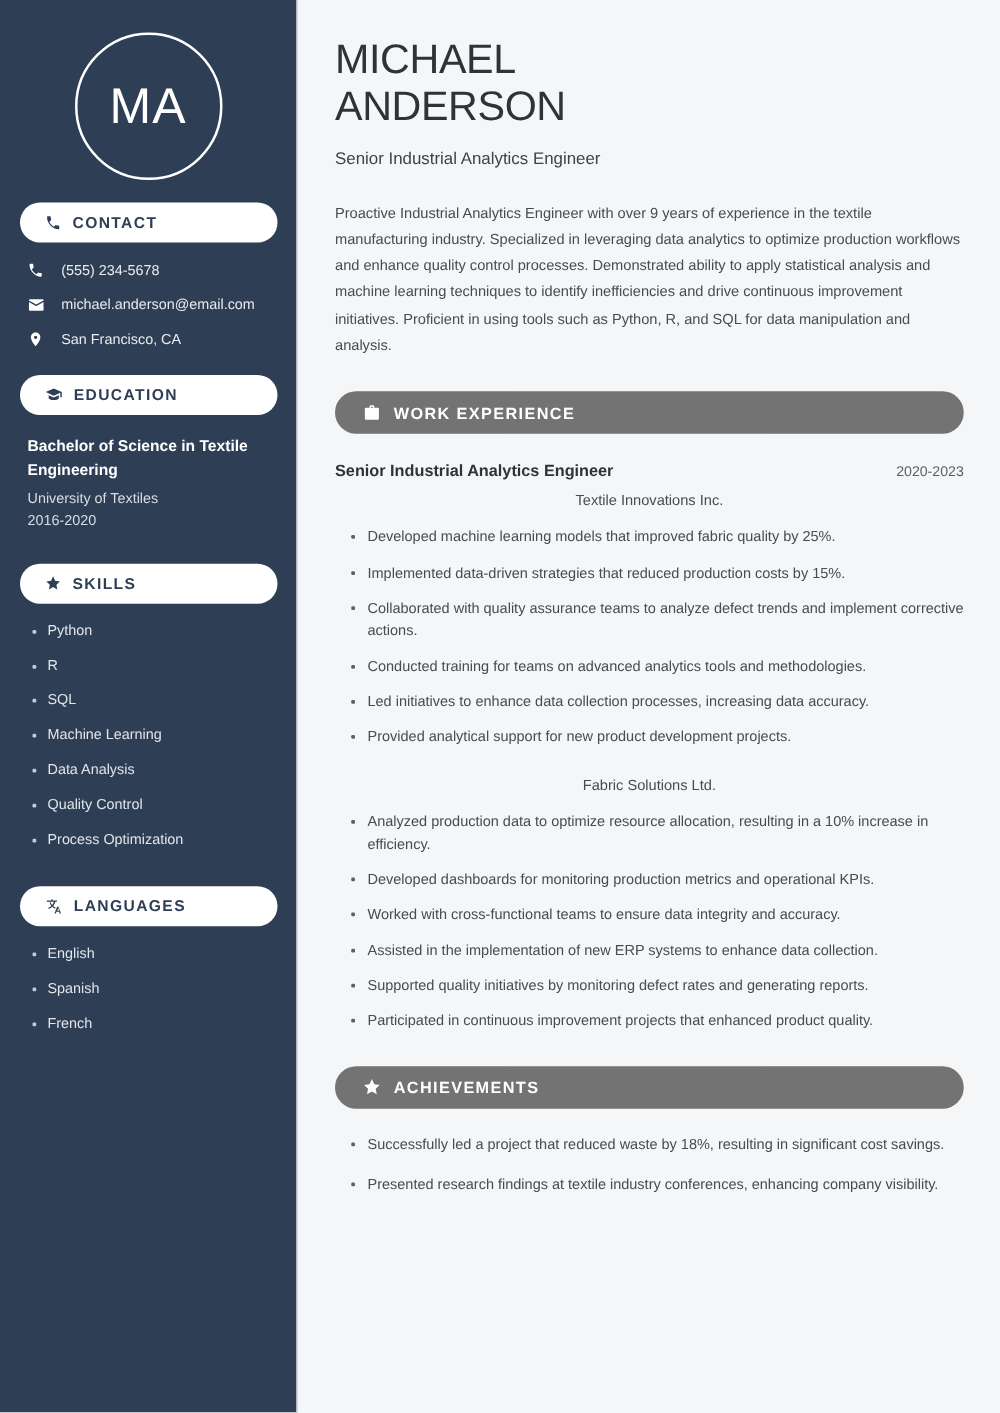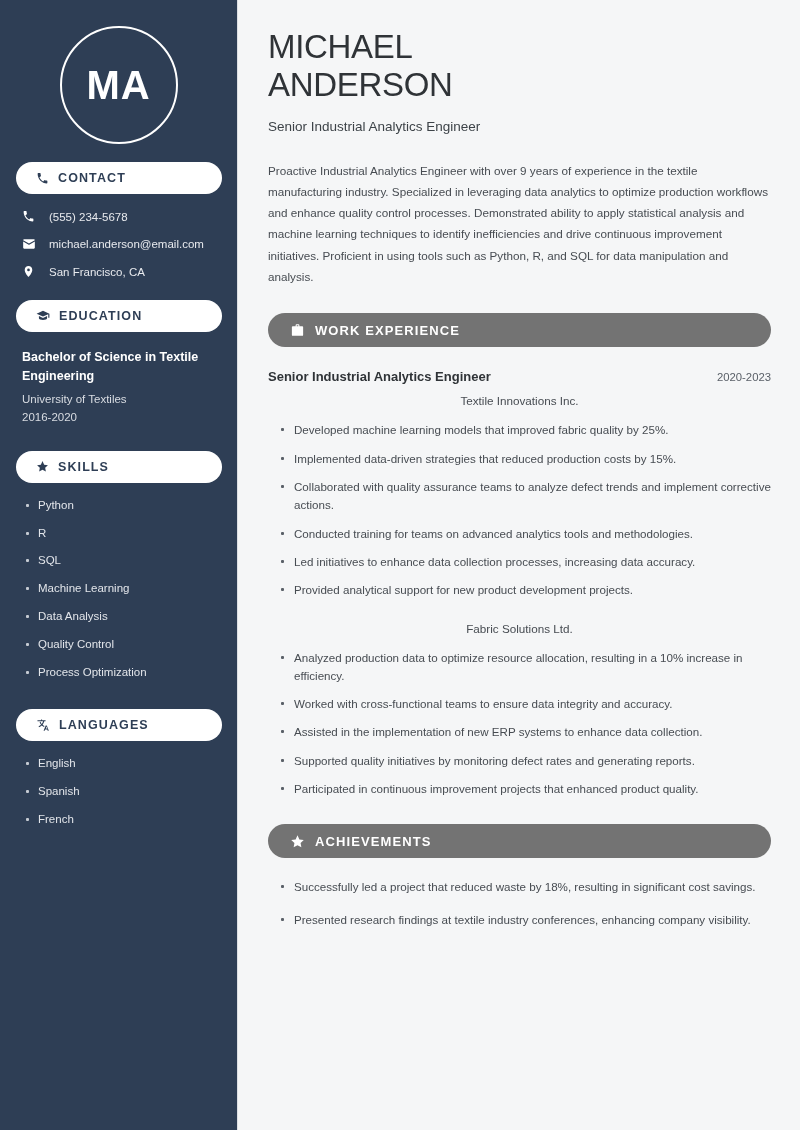--- a/index.html
+++ b/index.html
@@ -18,21 +18,21 @@
     color: #ffffff;
     border-right: 1px solid #dcdfe3;
   }
   .avatar-wrap { display: flex; justify-content: center; margin-top: 26px; }
   .avatar {
     width: 118px; height: 118px; border-radius: 50%;
     border: 2px solid #ffffff;
     display: flex; align-items: center; justify-content: center;
   }
   .avatar-initials {
-    font-size: 40px; font-weight: 700; letter-spacing: 1px; color: #ffffff;
+    font-size: 40px; font-weight: 400; letter-spacing: 1px; color: #ffffff;
   }
 
   .pill {
     margin: 0 auto;
     width: 206px; height: 32px;
     background: #ffffff; border-radius: 16px;
     display: flex; align-items: center;
     padding-left: 20px; gap: 9px;
   }
   .pill-label {
@@ -237,20 +237,21 @@
         <li>Conducted training for teams on advanced analytics tools and methodologies.</li>
         <li>Led initiatives to enhance data collection processes, increasing data accuracy.</li>
         <li>Provided analytical support for new product development projects.</li>
       </ul>
     </div>
 
     <div class="job">
       <div class="job-company">Fabric Solutions Ltd.</div>
       <ul class="bullets">
         <li>Analyzed production data to optimize resource allocation, resulting in a 10% increase in efficiency.</li>
+        <li>Developed dashboards for monitoring production metrics and operational KPIs.</li>
         <li>Worked with cross-functional teams to ensure data integrity and accuracy.</li>
         <li>Assisted in the implementation of new ERP systems to enhance data collection.</li>
         <li>Supported quality initiatives by monitoring defect rates and generating reports.</li>
         <li>Participated in continuous improvement projects that enhanced product quality.</li>
       </ul>
     </div>
 
     <div class="sec-bar">
       <span class="ic">
         <svg width="15" height="15" viewBox="0 0 24 24" fill="currentColor">

